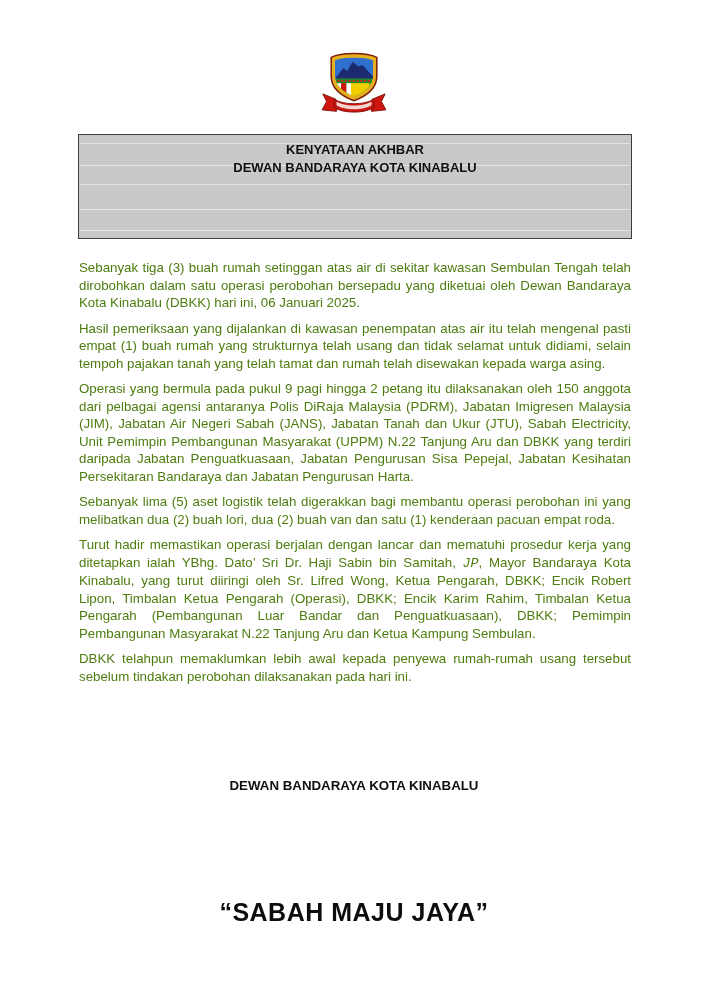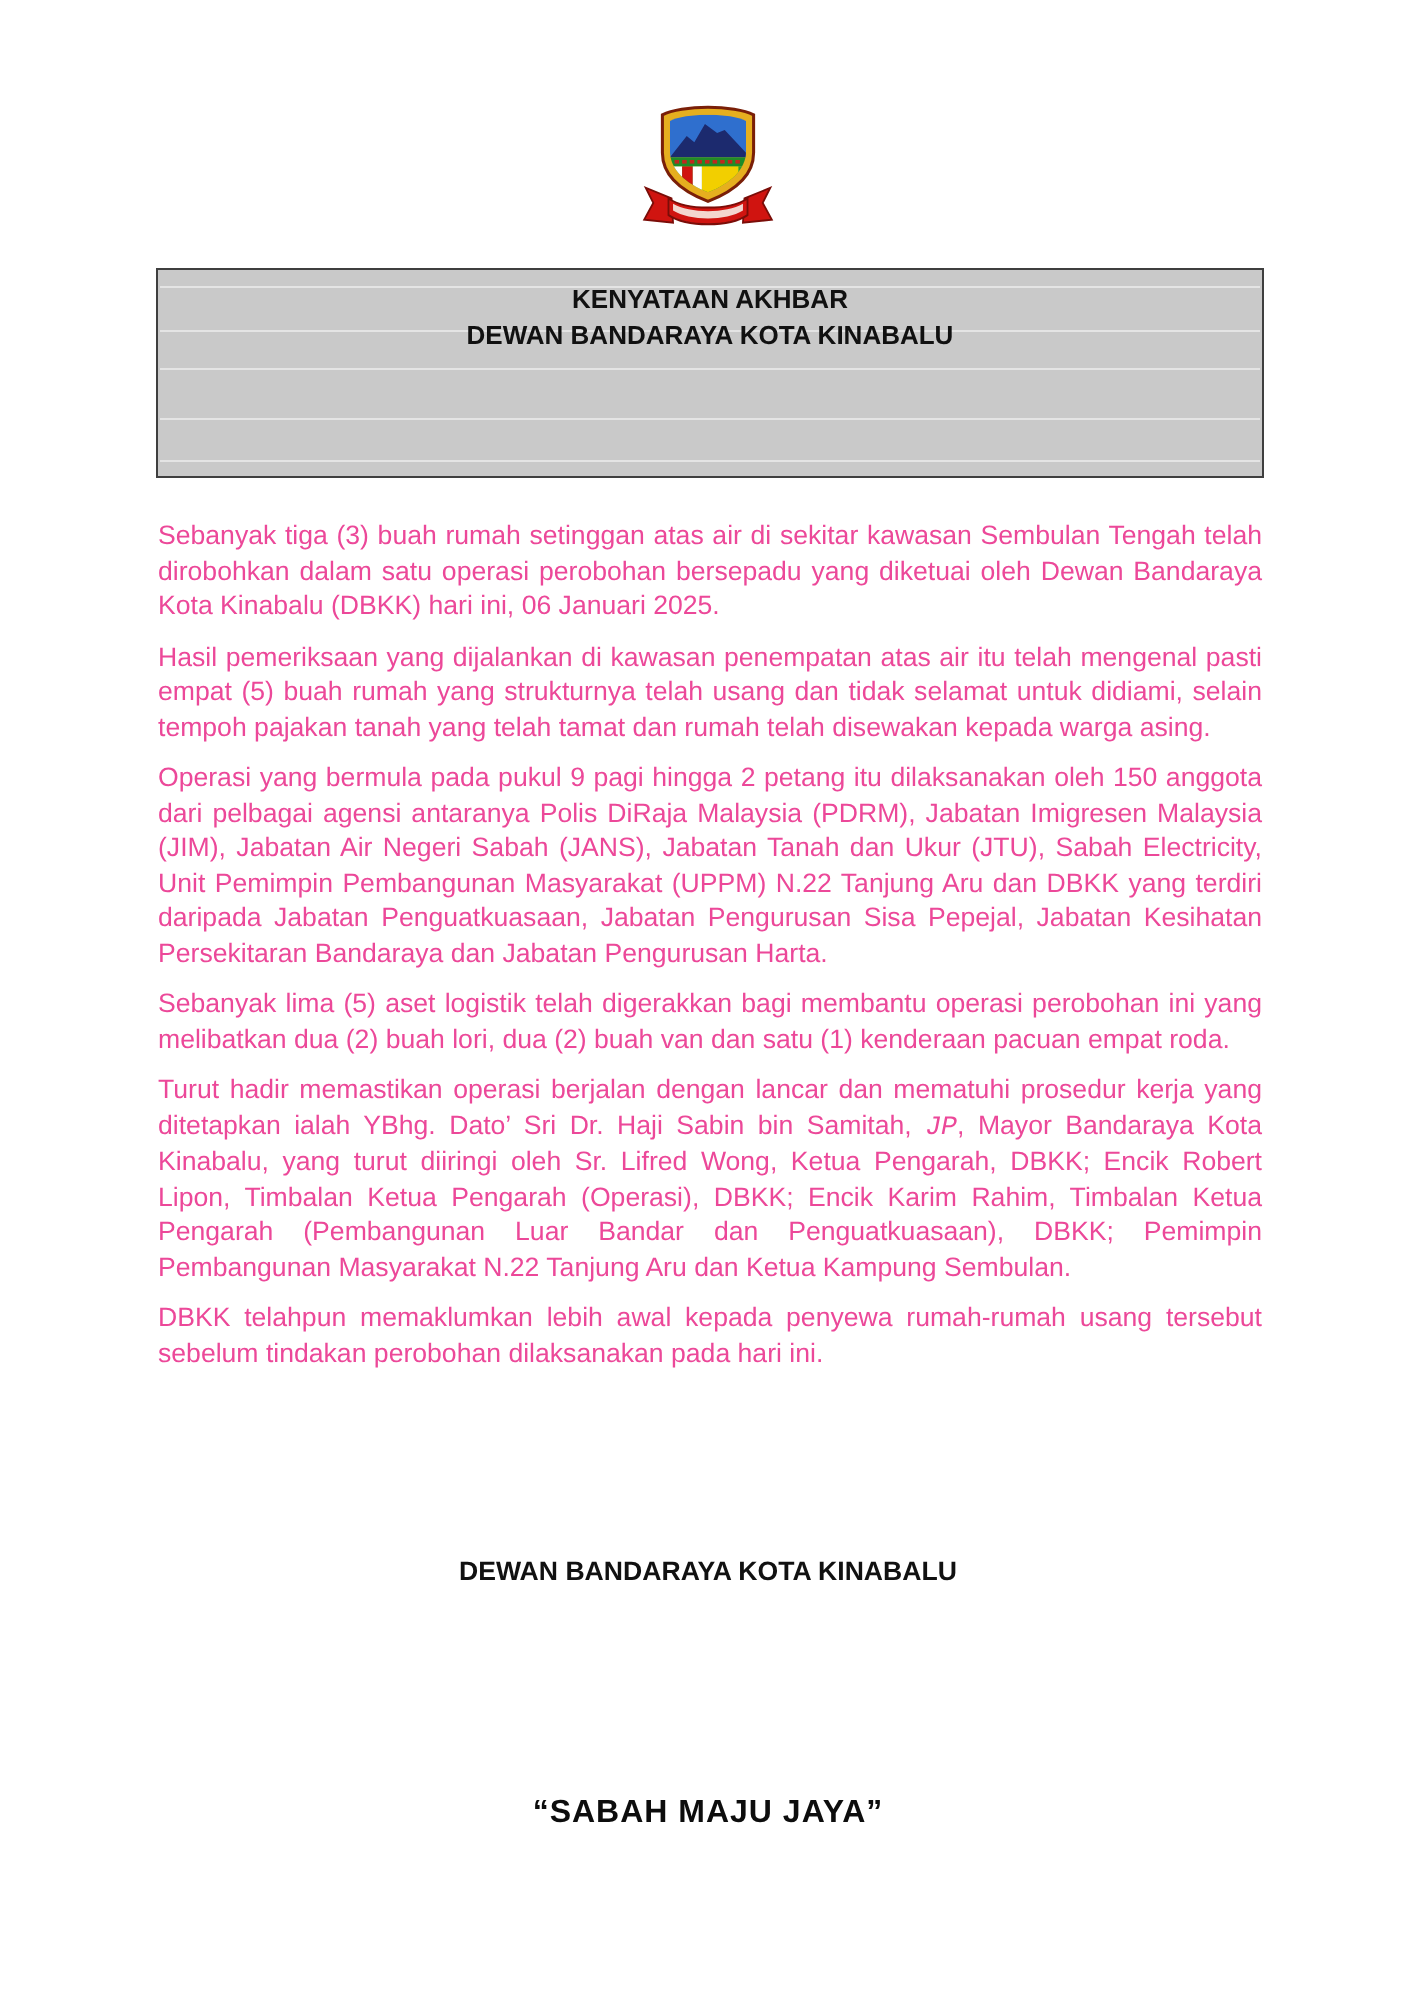--- a/index.html
+++ b/index.html
@@ -56,21 +56,21 @@
 
   
   .body-text {
     position: absolute;
     left: 79px;
     top: 259px;
     width: 552px;
     font-size: 13.3px;
     line-height: 17.5px;
     text-align: justify;
-    color: #ec4899;
+    color: #4d7c0f;
   }
   .body-text p { margin: 0 0 8px 0; }
   .italic { font-style: italic; font-family: Liberation Mono, monospace; }
 
   
   .footer-block {
     position: absolute;
     left: 0;
     top: 777px;
     width: 708px;
@@ -82,21 +82,21 @@
   }
 
   
   .motto {
     position: absolute;
     left: 0;
     top: 898px;
     width: 708px;
     text-align: center;
     font-weight: bold;
-    font-size: 16px;
+    font-size: 25px;
     letter-spacing: 0.5px;
     color: #0d0d0d;
   }
 </style>
 </head>
 <body>
 
 <div class="page">
 
   <svg class="crest" viewBox="0 0 100 84" aria-hidden="true">
@@ -145,21 +145,21 @@
     <div class="row-line hl3"></div>
     <div class="row-line hl4"></div>
     <div class="row-line hl5"></div>
     <div class="hline">KENYATAAN AKHBAR</div>
     <div class="hline">DEWAN BANDARAYA KOTA KINABALU</div>
     <div class="spacer"></div>
   </div>
 
   <div class="body-text">
     <p>Sebanyak tiga (3) buah rumah setinggan atas air di sekitar kawasan Sembulan Tengah telah dirobohkan dalam satu operasi perobohan bersepadu yang diketuai oleh Dewan Bandaraya Kota Kinabalu (DBKK) hari ini, 06 Januari 2025.</p>
-    <p>Hasil pemeriksaan yang dijalankan di kawasan penempatan atas air itu telah mengenal pasti empat (5) buah rumah yang strukturnya telah usang dan tidak selamat untuk didiami, selain tempoh pajakan tanah yang telah tamat dan rumah telah disewakan kepada warga asing.</p>
+    <p>Hasil pemeriksaan yang dijalankan di kawasan penempatan atas air itu telah mengenal pasti empat (1) buah rumah yang strukturnya telah usang dan tidak selamat untuk didiami, selain tempoh pajakan tanah yang telah tamat dan rumah telah disewakan kepada warga asing.</p>
     <p>Operasi yang bermula pada pukul 9 pagi hingga 2 petang itu dilaksanakan oleh 150 anggota dari pelbagai agensi antaranya Polis DiRaja Malaysia (PDRM), Jabatan Imigresen Malaysia (JIM), Jabatan Air Negeri Sabah (JANS), Jabatan Tanah dan Ukur (JTU), Sabah Electricity, Unit Pemimpin Pembangunan Masyarakat (UPPM) N.22 Tanjung Aru dan DBKK yang terdiri daripada Jabatan Penguatkuasaan, Jabatan Pengurusan Sisa Pepejal, Jabatan Kesihatan Persekitaran Bandaraya dan Jabatan Pengurusan Harta.</p>
     <p>Sebanyak lima (5) aset logistik telah digerakkan bagi membantu operasi perobohan ini yang melibatkan dua (2) buah lori, dua (2) buah van dan satu (1) kenderaan pacuan empat roda.</p>
     <p><span>Turut hadir memastikan operasi berjalan dengan lancar dan mematuhi prosedur kerja yang ditetapkan ialah YBhg. Dato’ Sri Dr. Haji Sabin bin Samitah, </span><span class="italic">JP</span><span>, Mayor Bandaraya Kota Kinabalu, yang turut diiringi oleh Sr. Lifred Wong, Ketua Pengarah, DBKK; Encik Robert Lipon, Timbalan Ketua Pengarah (Operasi), DBKK; Encik Karim Rahim, Timbalan Ketua Pengarah (Pembangunan Luar Bandar dan Penguatkuasaan), DBKK; Pemimpin Pembangunan Masyarakat N.22 Tanjung Aru dan Ketua Kampung Sembulan.</span></p>
     <p>DBKK telahpun memaklumkan lebih awal kepada penyewa rumah-rumah usang tersebut sebelum tindakan perobohan dilaksanakan pada hari ini.</p>
   </div>
 
   <div class="footer-block">
     <div>DEWAN BANDARAYA KOTA KINABALU</div>
   </div>
 

